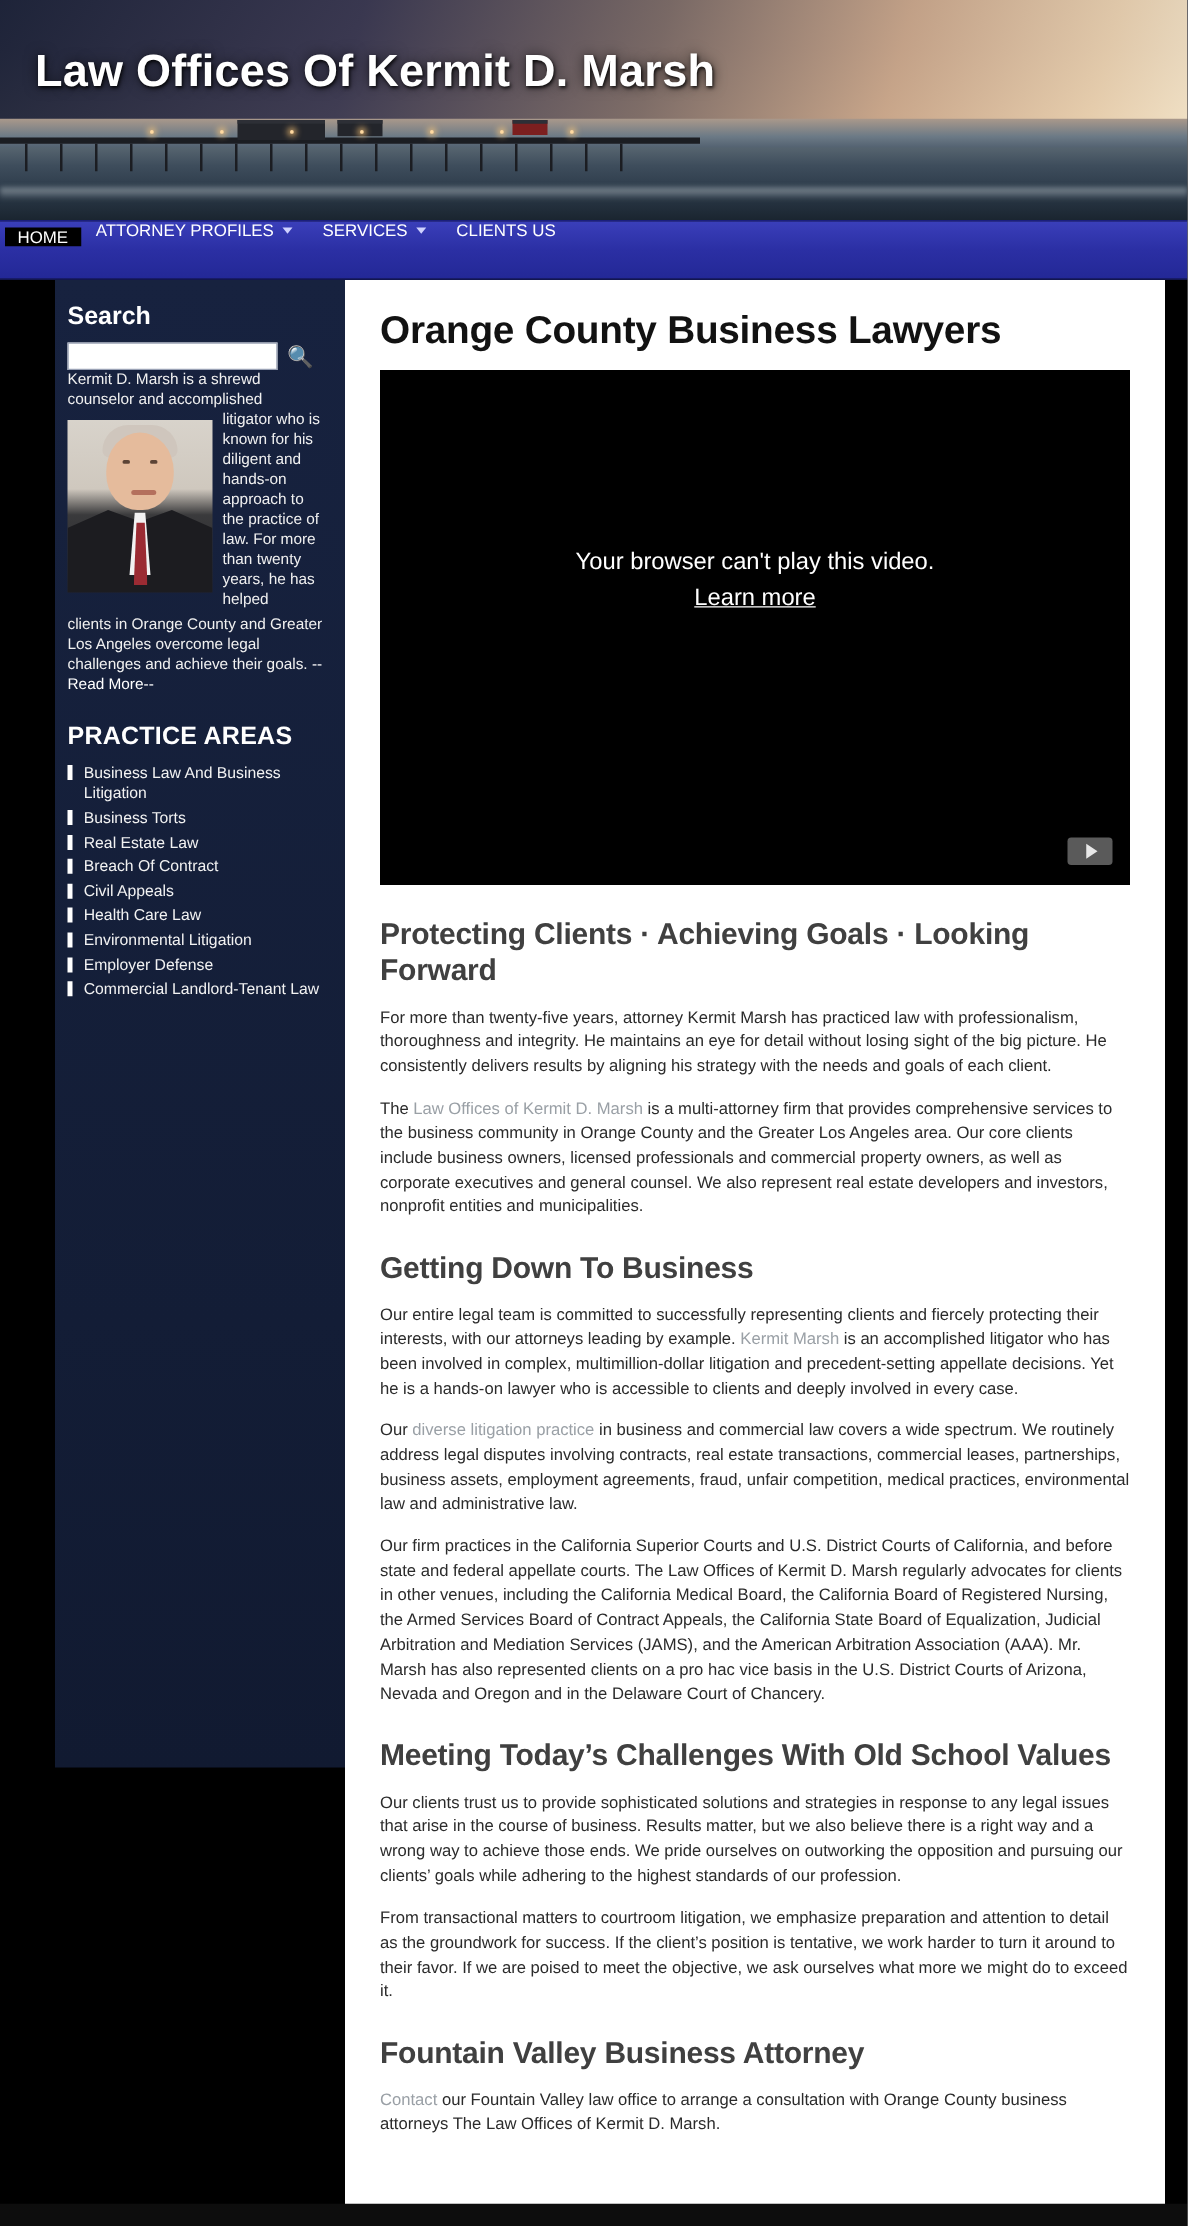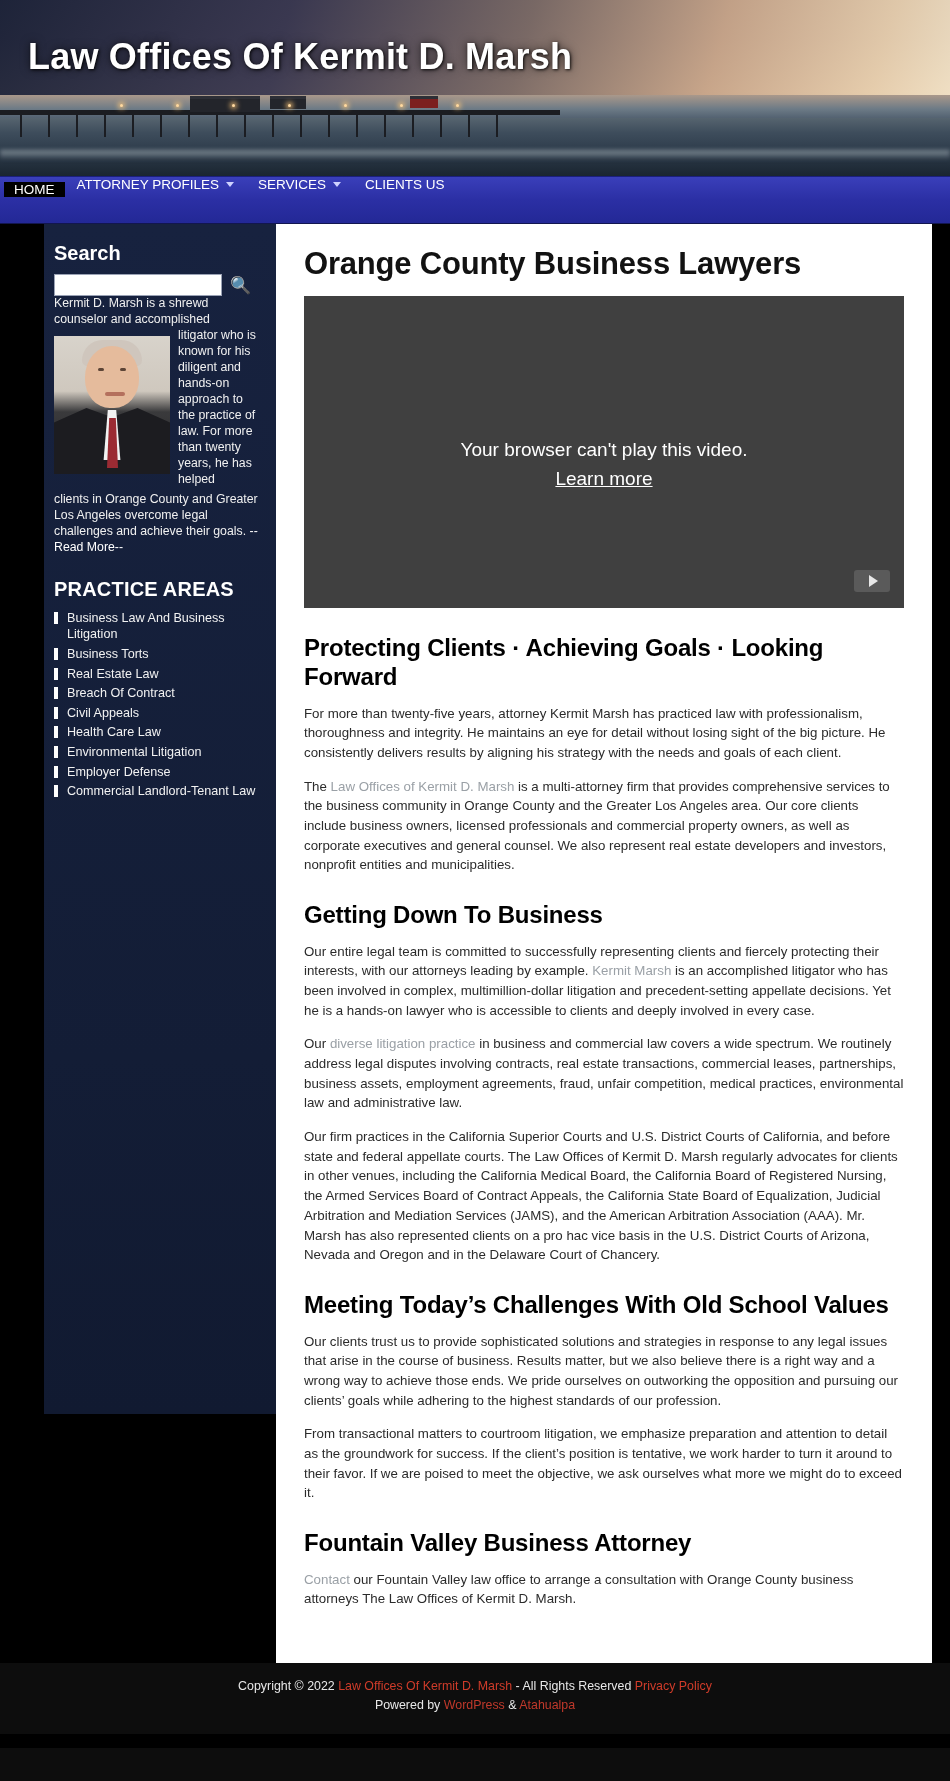--- a/index.html
+++ b/index.html
@@ -240,22 +240,22 @@
   
   h1.page-title {
     font-size: 31px;
     font-weight: bold;
     margin: 0 0 14px 0;
     color: #121212;
     letter-spacing: -.2px;
   }
   .video-box {
     width: 100%;
-    height: 312px;
-    background: #404040;
+    height: 412px;
+    background: #000000;
     position: relative;
     margin-bottom: 20px;
   }
   .video-msg {
     position: absolute;
     left: 0; right: 0;
     top: 140px;
     text-align: center;
     color: #ffffff;
     font-size: 19px;
@@ -277,21 +277,21 @@
     border-left: 9px solid #e8e8e8;
     border-top: 6px solid transparent;
     border-bottom: 6px solid transparent;
     margin-left:2px;
   }
   h2.sec {
     font-size: 24px;
     font-weight: bold;
     line-height: 1.2;
     margin: 26px 0 12px 0;
-    color: #000000;
+    color: #404040;
     letter-spacing: -.2px;
   }
   p.body {
     font-size: 13.3px;
     line-height: 1.48;
     margin: 0 0 14px 0;
     color: #2b2b2b;
   }
   a.inline-link { color:#9aa0a6; text-decoration:none; }
 

